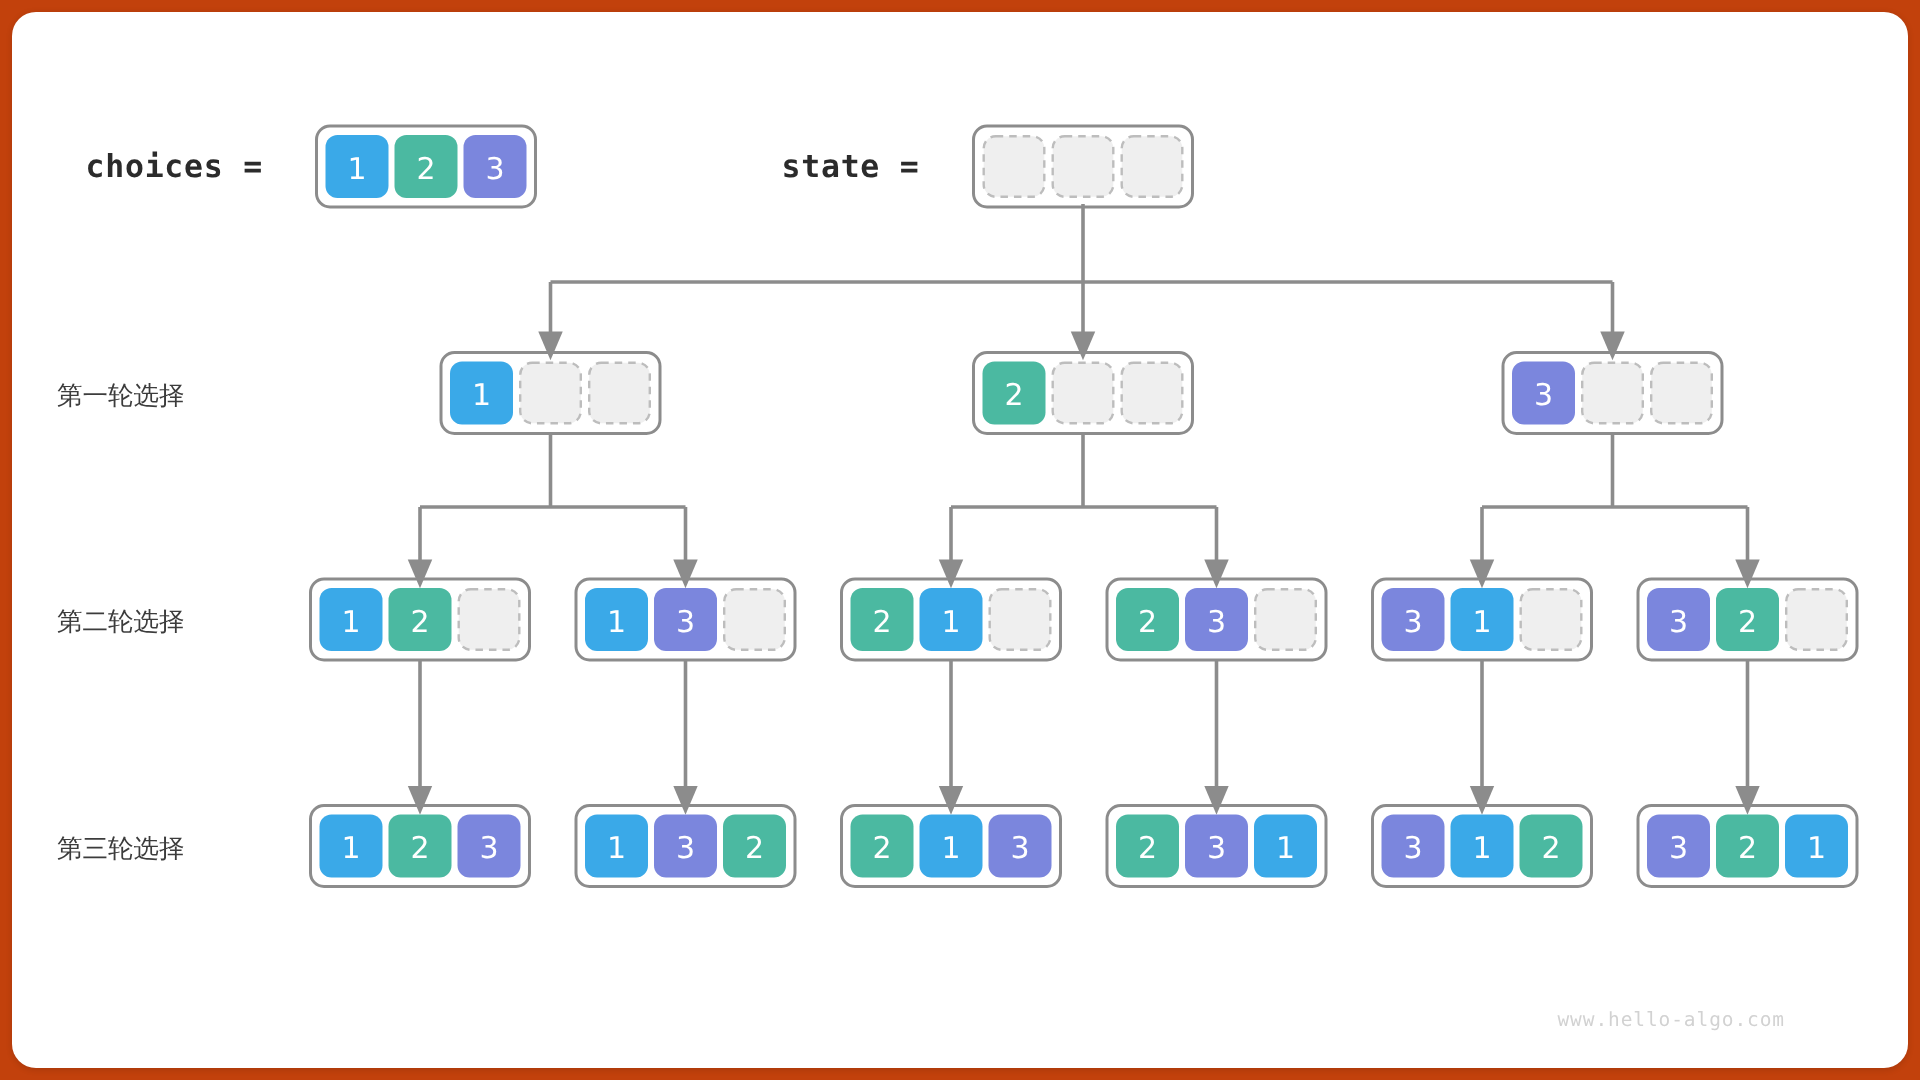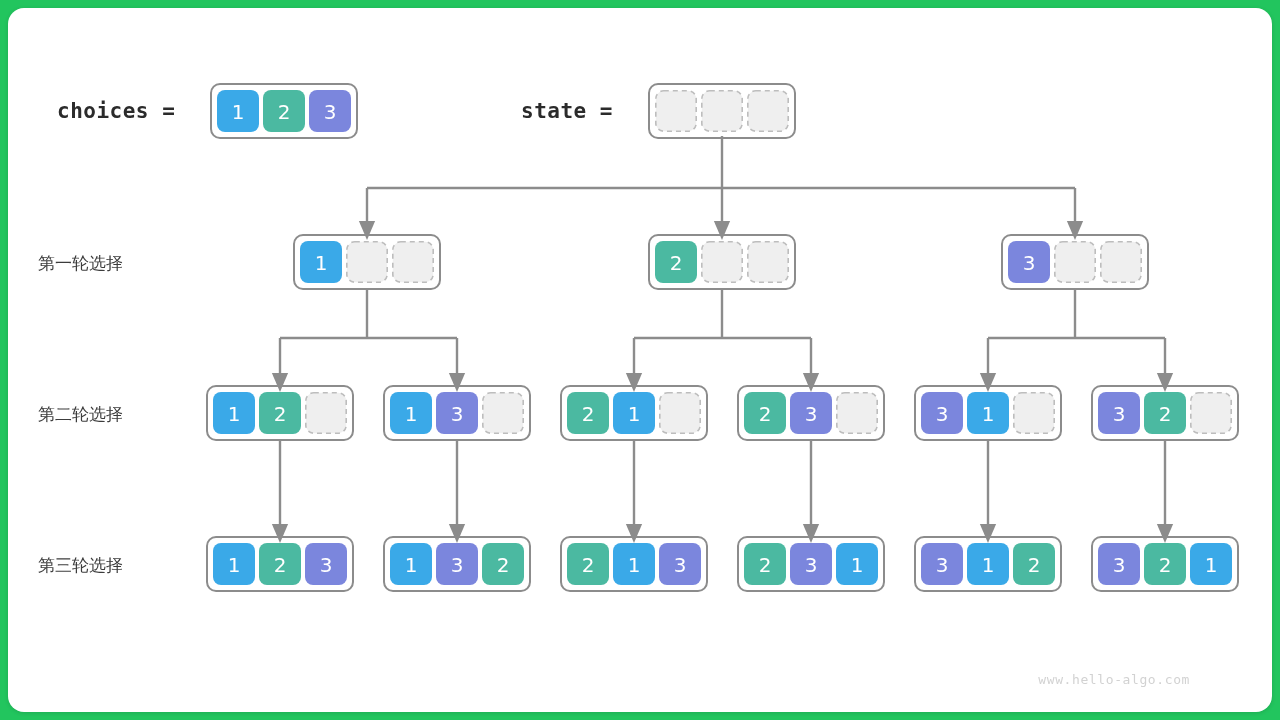--- a/index.html
+++ b/index.html
@@ -10,21 +10,21 @@
   body {
     width: 1280px;
     height: 720px;
     font-family: "DejaVu Sans", sans-serif;
     overflow: hidden;
   }
   #canvas {
     position: relative;
     width: 1280px;
     height: 720px;
-    background: #22c55e;
+    background: #c2410c;
   }
   .panel {
     position: absolute;
     left: 8px;
     top: 8px;
     width: 1264px;
     height: 704px;
     background: #ffffff;
     border-radius: 16px;
     box-shadow: 0 1px 4px rgba(0,0,0,0.13);

